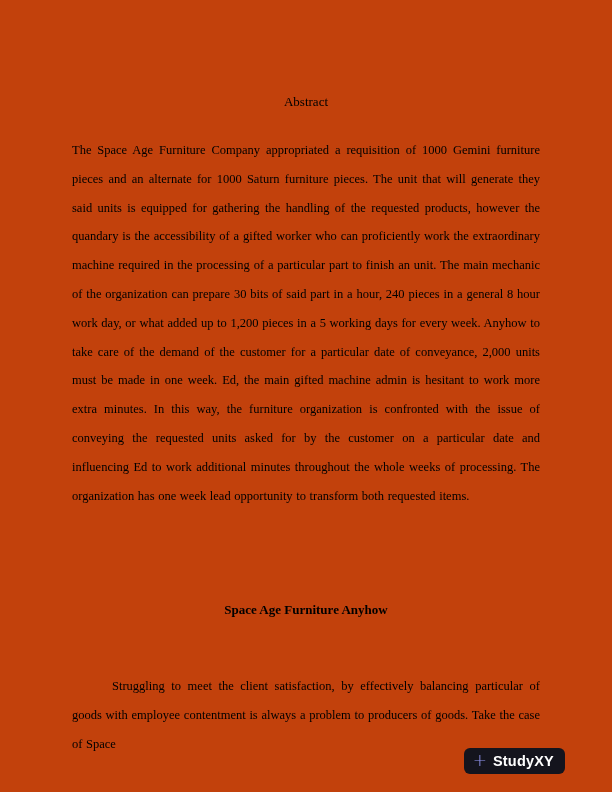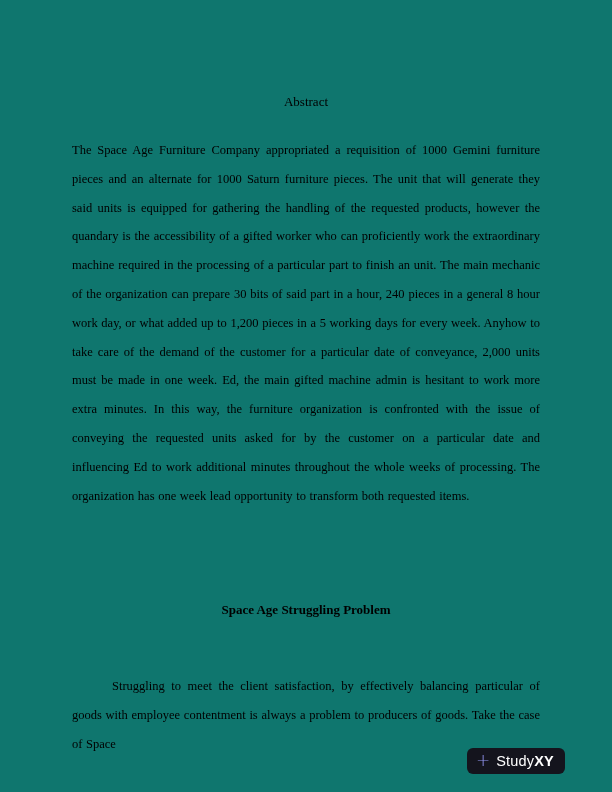--- a/index.html
+++ b/index.html
@@ -13,21 +13,21 @@
     position: relative;
     overflow: hidden;
     font-family: "Liberation Serif", serif;
     color: #000000;
   }
   .page {
     position: absolute;
     inset: 0;
     padding: 94px 72px 0 72px;
     box-sizing: border-box;
-    background: #0f766e;
+    background: #c2410c;
   }
   .abstract-title {
     font-size: 13px;
     font-weight: 400;
     text-align: center;
     margin: 0;
     line-height: 16px;
   }
   .para {
     font-size: 12.5px;
@@ -71,33 +71,33 @@
     line-height: 1;
     transform: translateY(-1px);
   }
   .brand-text {
     font-family: "Liberation Sans", sans-serif;
     font-size: 14.5px;
     color: #ffffff;
     line-height: 1;
     letter-spacing: 0.2px;
   }
-  .brand-text .study { font-weight: 400; text-align: right; }
+  .brand-text .study { font-weight: 700; text-align: right; }
   .brand-text .xy { font-weight: 700; margin-top: 28px; }
 </style>
 </head>
 <body>
 
 <div class="page">
 
   <h1 class="abstract-title">Abstract</h1>
 
   <p class="para abstract-para">The Space Age Furniture Company appropriated a requisition of 1000 Gemini furniture pieces and an alternate for 1000 Saturn furniture pieces. The unit that will generate they said units is equipped for gathering the handling of the requested products, however the quandary is the accessibility of a gifted worker who can proficiently work the extraordinary machine required in the processing of a particular part to finish an unit. The main mechanic of the organization can prepare 30 bits of said part in a hour, 240 pieces in a general 8 hour work day, or what added up to 1,200 pieces in a 5 working days for every week. Anyhow to take care of the demand of the customer for a particular date of conveyance, 2,000 units must be made in one week. Ed, the main gifted machine admin is hesitant to work more extra minutes. In this way, the furniture organization is confronted with the issue of conveying the requested units asked for by the customer on a particular date and influencing Ed to work additional minutes throughout the whole weeks of processing. The organization has one week lead opportunity to transform both requested items.</p>
 
-  <h2 class="section-title">Space Age Struggling Problem</h2>
+  <h2 class="section-title">Space Age Furniture Anyhow</h2>
 
   <p class="para body-para">Struggling to meet the client satisfaction, by effectively balancing particular of goods with employee contentment is always a problem to producers of goods. Take the case of Space</p>
 
   <div class="brand-badge">
     <span class="plus-glyph">+</span>
     <span class="brand-text"><span class="study">Study</span><span class="xy">XY</span></span>
   </div>
 
 </div>
 

